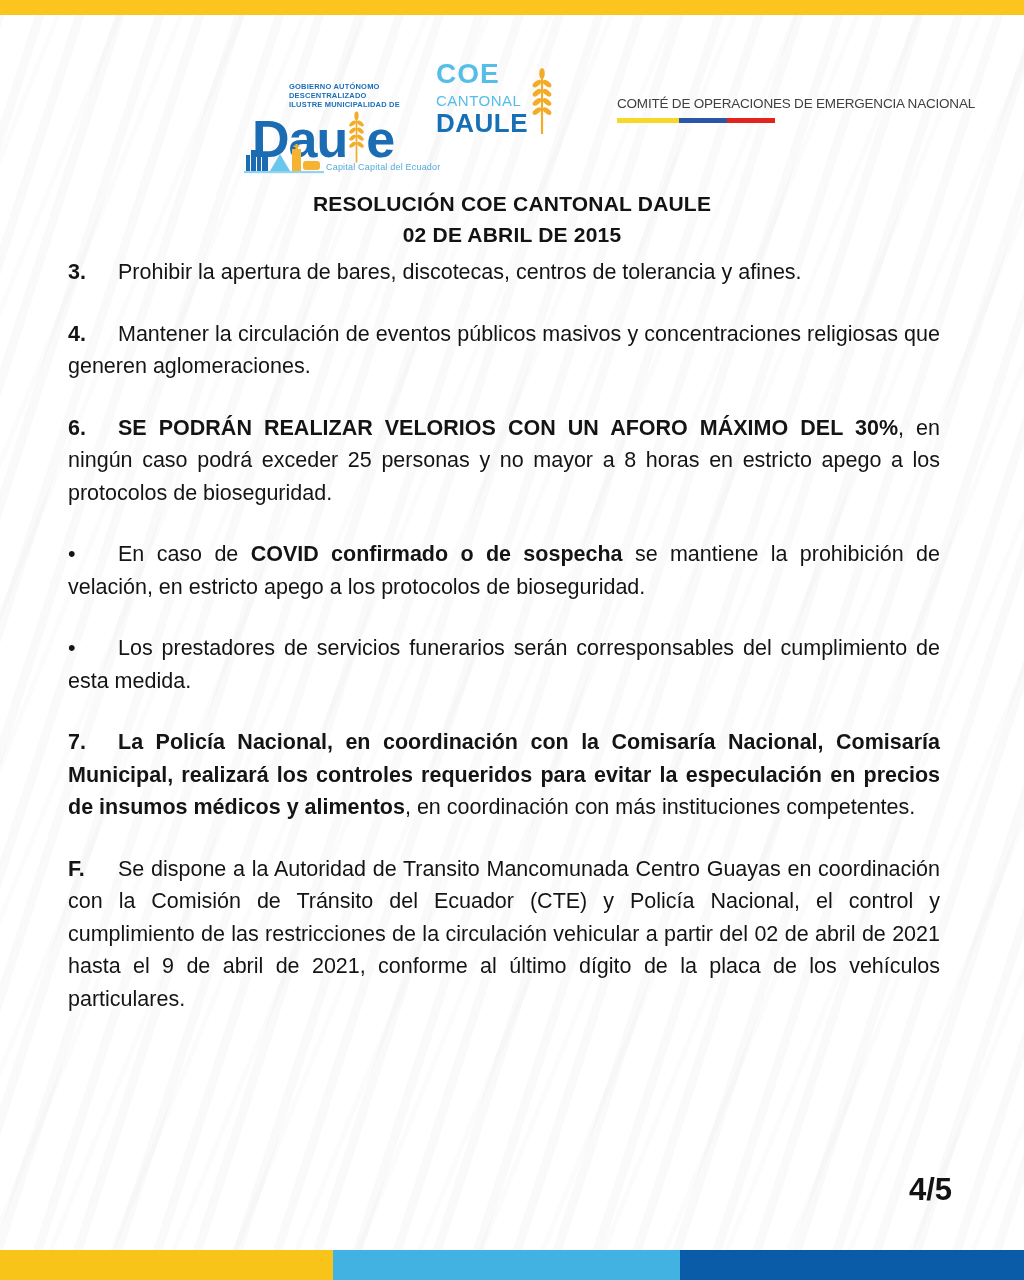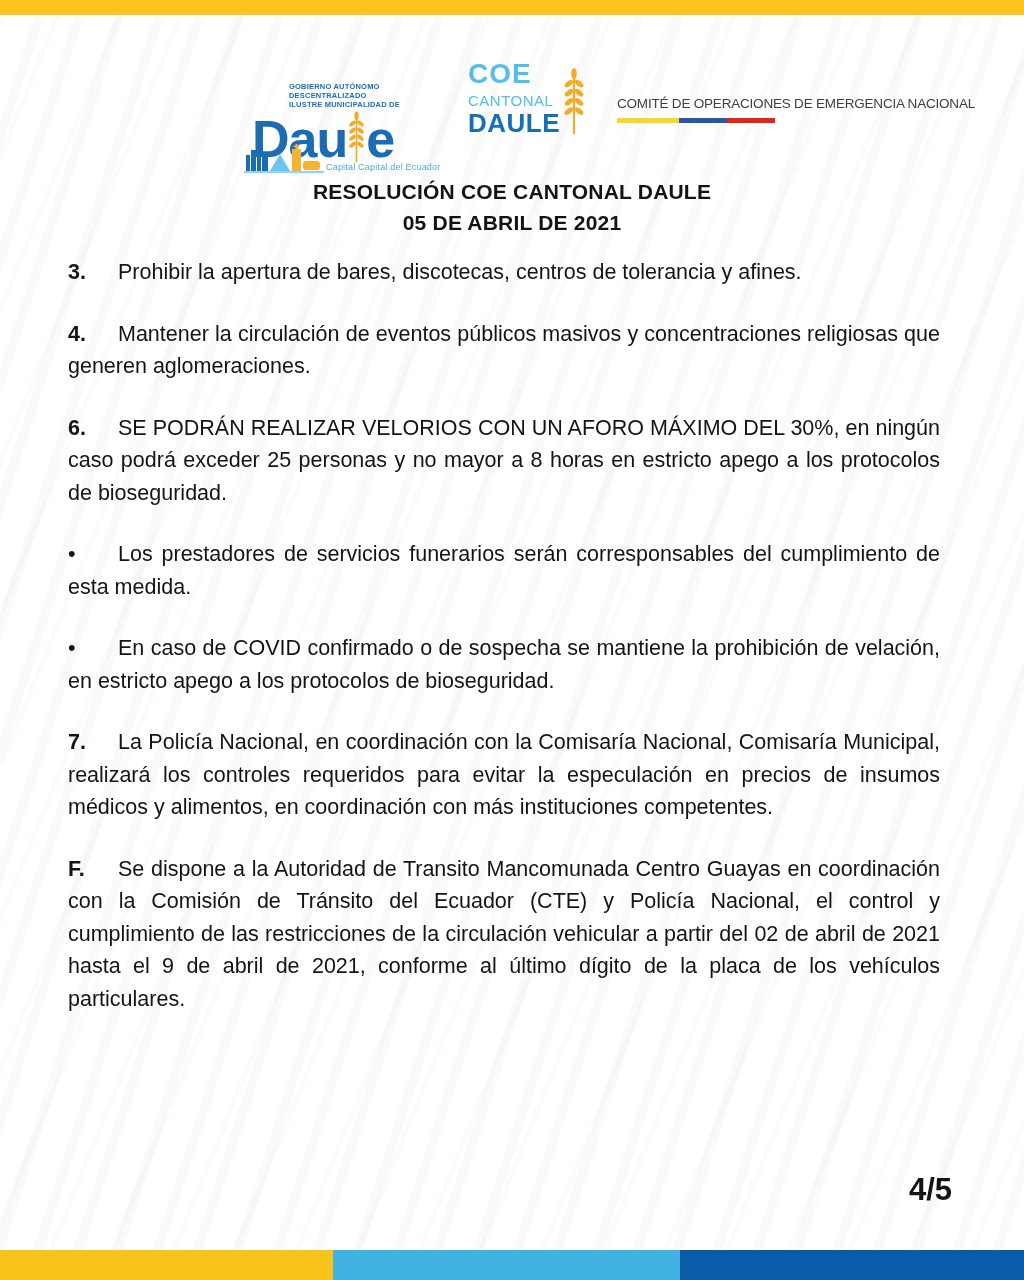--- a/index.html
+++ b/index.html
@@ -33,55 +33,55 @@
     font-size: 52px; line-height: 54px; font-weight: bold;
     color: #1B6CB3; letter-spacing: -1px;
     white-space: nowrap;
   }
   .daule-word .wheat-daule { width: 17px; height: 56px; vertical-align: -8px; margin: 0 1px; }
   .daule-city { position: absolute; left: -8px; bottom: -8px; width: 82px; height: 32px; }
   .daule-tagline {
     margin-left: 74px; margin-top: -4px;
     font-size: 9px; color: #53A9DC; letter-spacing: 0.2px;
   }
-  .coe-logo { position: absolute; left: 468px; top: 60px; display: flex; align-items: flex-start; }
+  .coe-logo { position: absolute; left: 436px; top: 60px; display: flex; align-items: flex-start; }
   .coe-lines { display: flex; flex-direction: column; }
   .coe-1 { font-size: 28px; line-height: 28px; font-weight: bold; color: #55BEE8; letter-spacing: 1px; }
   .coe-2 { font-size: 15px; line-height: 19px; font-weight: normal; color: #55BEE8; letter-spacing: 0.5px; margin-top: 3px; }
   .coe-3 { font-size: 26px; line-height: 27px; font-weight: bold; color: #1770B6; letter-spacing: 0.5px; }
   .coe-wheat { width: 22px; height: 78px; margin-left: 3px; margin-top: 2px; }
   .comite { position: absolute; left: 617px; top: 84px; margin-top: 12px; }
   .comite-text {
     font-size: 13.5px; color: #404040; letter-spacing: -0.2px;
     white-space: nowrap; font-weight: 500;
   }
   .tricolor { display: flex; margin-top: 7px; height: 5px; width: 158px; }
   .tc-y { width: 62px; background: #F7D729; }
   .tc-b { width: 48px; background: #2A56A5; }
   .tc-r { width: 48px; background: #E3241D; }
   
   .title {
     position: absolute; top: 172px; left: 0; right: 0;
-    margin: 4px; text-align: center;
+    margin: 16px; text-align: center;
     font-size: 21px; line-height: 31px; font-weight: bold; color: #131313;
     letter-spacing: 0.2px;
   }
   
   .content {
     position: absolute; left: 68px; top: 256px; width: 888px;
     color: #141414;
   }
   .item {
     margin: 0 16px 29px 0;
     font-size: 21.5px; line-height: 32.5px;
     text-align: justify;
   }
   .marker { display: inline-block; min-width: 50px; }
   .marker.bold { font-weight: bold; }
-  .seg.bold { font-weight: normal; }
+  .seg.bold { font-weight: bold; }
   
   .page-number {
     position: absolute; right: 72px; top: 1172px;
     font-size: 31px; font-weight: bold; color: #131313;
   }
   .bottom-band {
     position: absolute; left: 0; right: 0; bottom: 0; height: 30px;
     display: flex;
   }
   .band-yellow { width: 333px; background: #F8C41A; }
@@ -165,29 +165,29 @@
         <span class="tc-y"></span>
         <span class="tc-b"></span>
         <span class="tc-r"></span>
       </div>
     </div>
 
   </header>
 
   <h1 class="title">
     <span>RESOLUCIÓN COE CANTONAL DAULE</span><br>
-    <span>05 DE ABRIL DE 2021</span>
+    <span>02 DE ABRIL DE 2015</span>
   </h1>
 
   <main class="content">
       <p class="item numbered"><span class="marker bold">3.</span><span class="seg">Prohibir la apertura de bares, discotecas, centros de tolerancia y afines.</span></p>
       <p class="item numbered"><span class="marker bold">4.</span><span class="seg">Mantener la circulación de eventos públicos masivos y concentraciones religiosas que generen aglomeraciones.</span></p>
       <p class="item numbered"><span class="marker bold">6.</span><span class="seg bold">SE PODRÁN REALIZAR VELORIOS CON UN AFORO MÁXIMO DEL 30%</span><span class="seg">, en ningún caso podrá exceder 25 personas y no mayor a 8 horas en estricto apego a los protocolos de bioseguridad.</span></p>
+      <p class="item bullet"><span class="marker">•</span><span class="seg">En caso de </span><span class="seg bold">COVID confirmado o de sospecha</span><span class="seg"> se mantiene la prohibición de velación, en estricto apego a los protocolos de bioseguridad.</span></p>
       <p class="item bullet"><span class="marker">•</span><span class="seg">Los prestadores de servicios funerarios serán corresponsables del cumplimiento de esta medida.</span></p>
-      <p class="item bullet"><span class="marker">•</span><span class="seg">En caso de </span><span class="seg bold">COVID confirmado o de sospecha</span><span class="seg"> se mantiene la prohibición de velación, en estricto apego a los protocolos de bioseguridad.</span></p>
       <p class="item numbered"><span class="marker bold">7.</span><span class="seg bold">La Policía Nacional, en coordinación con la Comisaría Nacional, Comisaría Municipal, realizará los controles requeridos para evitar la especulación en precios de insumos médicos y alimentos</span><span class="seg">, en coordinación con más instituciones competentes.</span></p>
       <p class="item numbered"><span class="marker bold">F.</span><span class="seg">Se dispone a la Autoridad de Transito Mancomunada Centro Guayas en coordinación con la Comisión de Tránsito del Ecuador (CTE) y Policía Nacional, el control y cumplimiento de las restricciones de la circulación vehicular a partir del 02 de abril de 2021 hasta el 9 de abril de 2021, conforme al último dígito de la placa de los vehículos particulares.</span></p>
     </main>
 
   <div class="page-number">4/5</div>
 
   <div class="bottom-band">
     <span class="band-yellow"></span>
     <span class="band-lightblue"></span>
     <span class="band-darkblue"></span>

